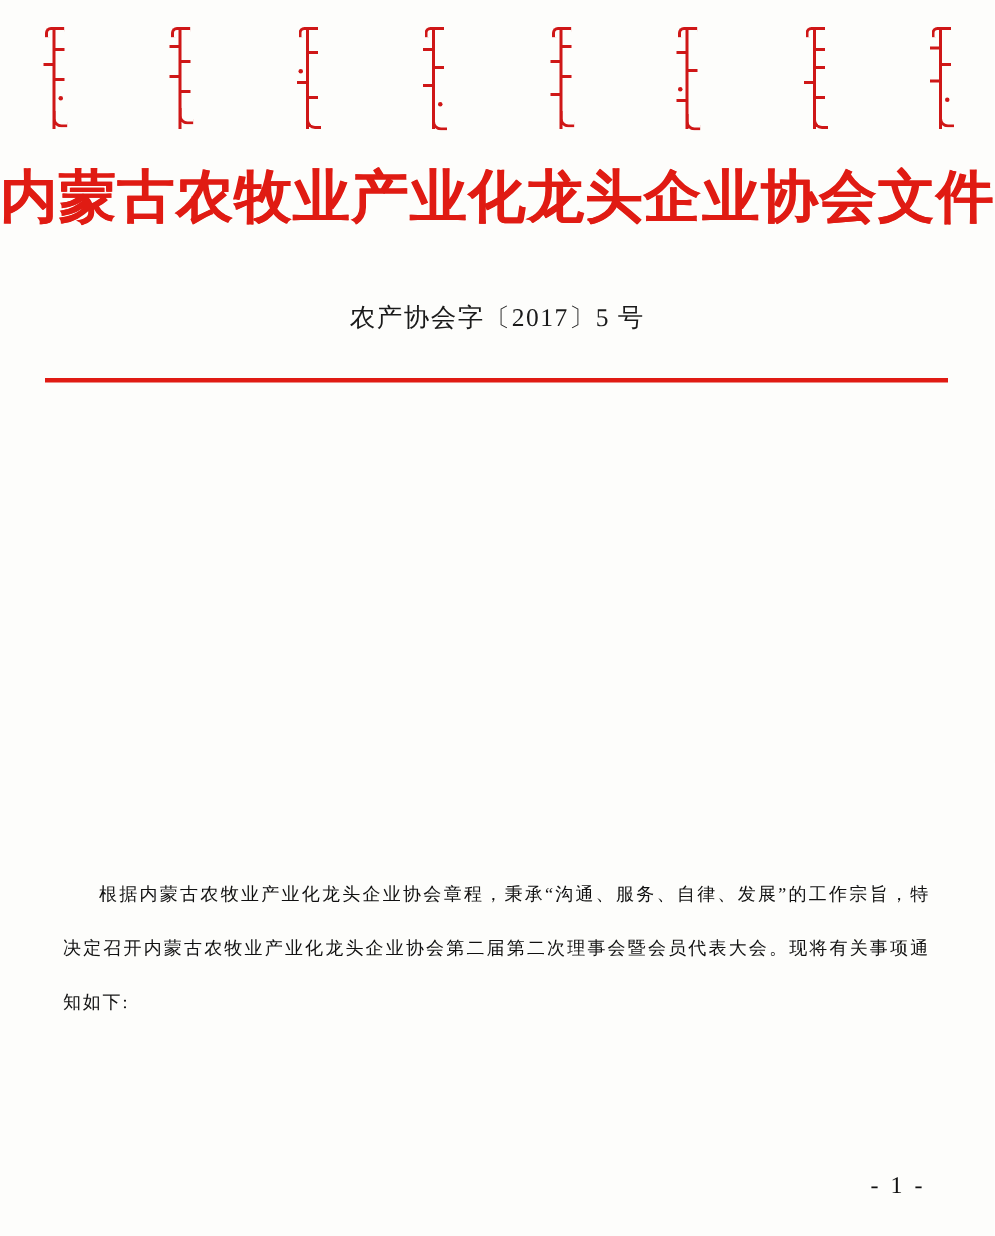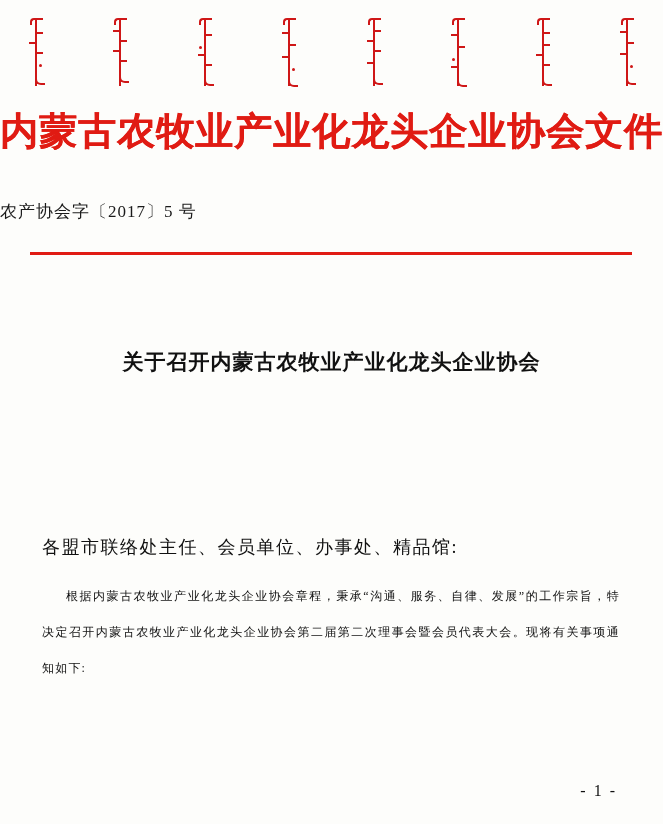--- a/index.html
+++ b/index.html
@@ -101,20 +101,21 @@
     white-space: nowrap;
     text-shadow: 0.5px 0 0 #e01b13;
   }
 
   
   .doc-number {
     position: absolute;
     left: 0;
     top: 200px;
     width: 663px;
+    text-align: center;
     font-size: 17px;
     color: #1a1a1a;
     letter-spacing: 1px;
     font-family: "Liberation Serif", "DejaVu Serif", serif;
   }
 
   
   .red-rule {
     position: absolute;
     left: 30px;
@@ -261,24 +262,22 @@
     </div>
   </div>
 
   <div class="doc-title">内蒙古农牧业产业化龙头企业协会文件</div>
 
   <div class="doc-number">农产协会字〔2017〕5 号</div>
 
   <div class="red-rule"></div>
 
   <div class="subject">
-    <span class="line">关于召开内蒙古农牧业产业化龙头企业协会</span>
   </div>
 
-  <div class="salutation">各盟市联络处主任、会员单位、办事处、精品馆:</div>
 
   <div class="body-text">
     <span class="indent">根据内蒙古农牧业产业化龙头企业协会章程，秉承“沟通、服务、自律、发展”的工作宗旨，特决定召开内蒙古农牧业产业化龙头企业协会第二届第二次理事会暨会员代表大会。现将有关事项通知如下:</span>
   </div>
 
   <div class="page-number">- 1 -</div>
 
 </div>
 
 </body></html>

